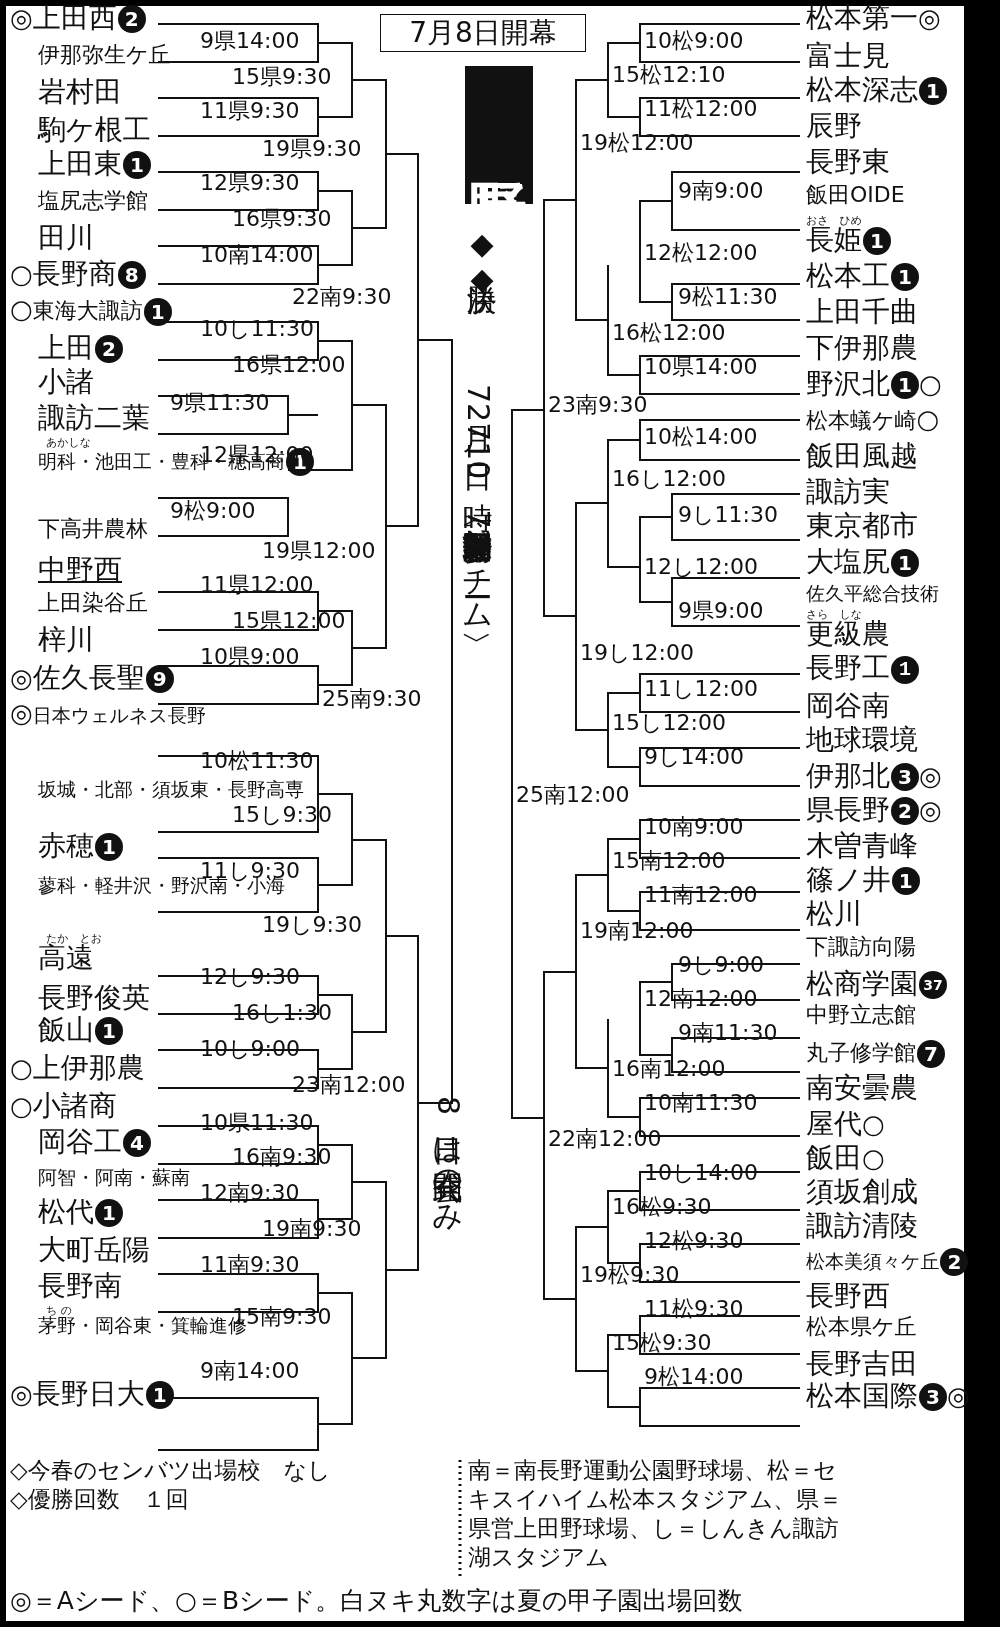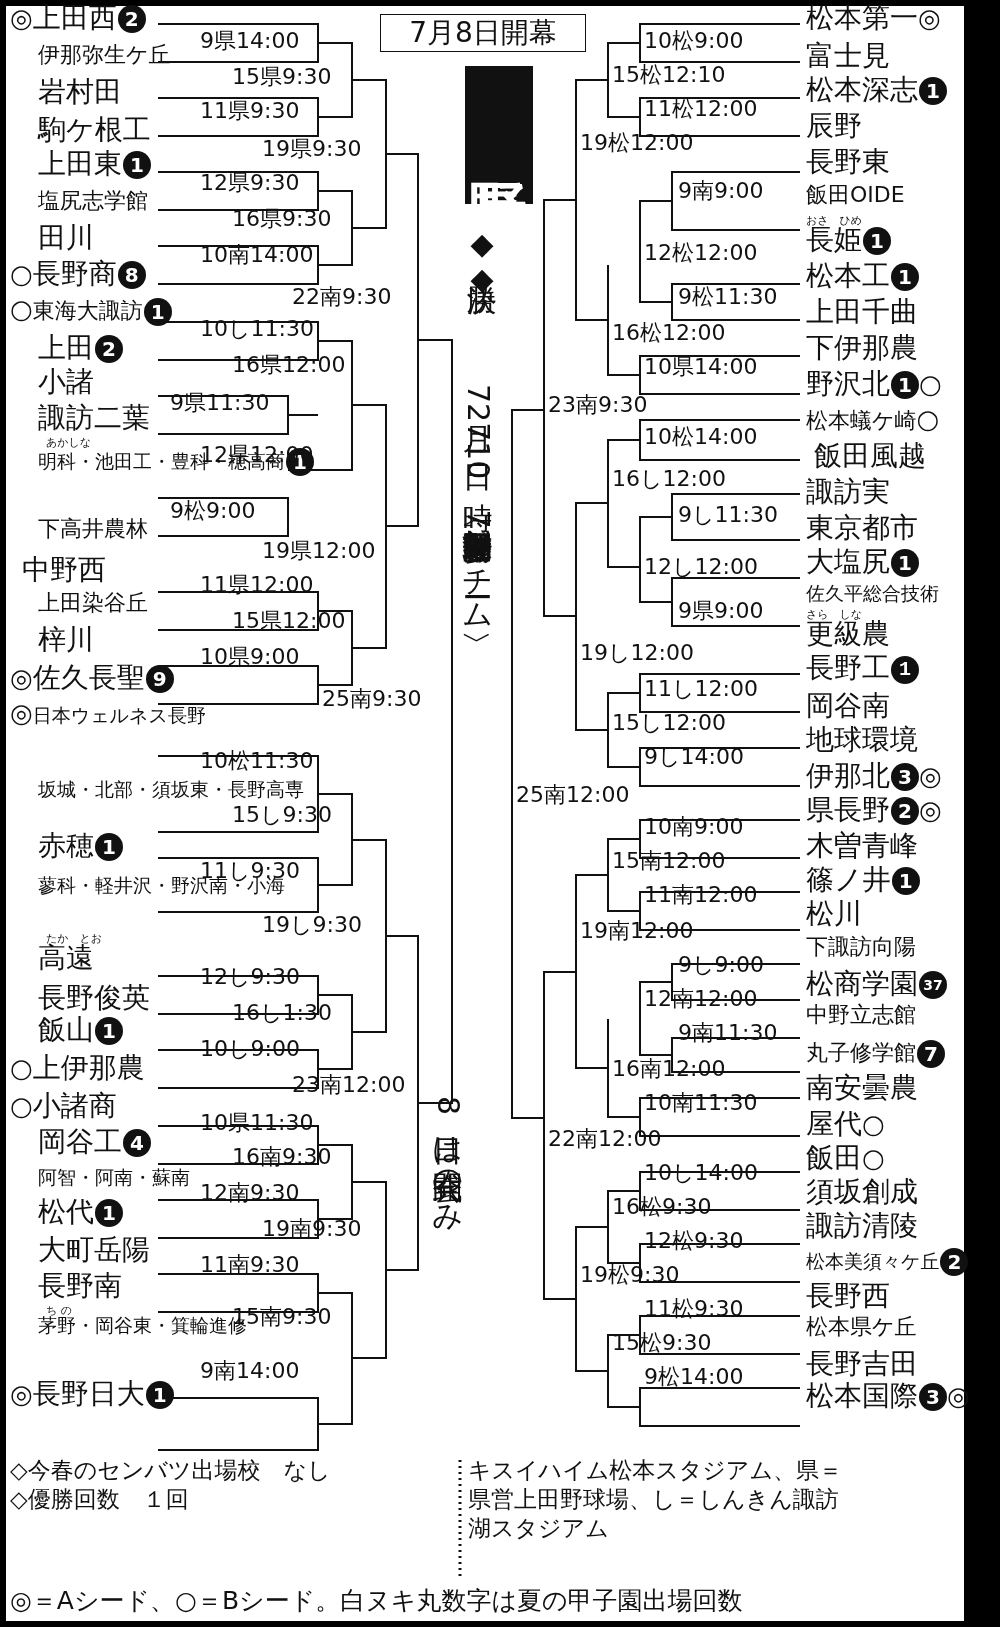--- a/index.html
+++ b/index.html
@@ -127,21 +127,21 @@
     <span class="t team" style="top: 150px; left: 10px;"><span class="" style="margin-left: 28px;">上田東</span><span class="count">1</span></span>
     <span class="t team small" style="top: 190px; left: 10px;"><span class="" style="margin-left: 28px;">塩尻志学館</span></span>
     <span class="t team" style="top: 224px; left: 10px;"><span class="" style="margin-left: 28px;">田川</span></span>
     <span class="t team" style="top: 260px; left: 10px;"><span class="seed">○</span><span class="">長野商</span><span class="count">8</span></span>
     <span class="t team small" style="top: 296px; left: 10px;"><span class="seed">○</span><span class="">東海大諏訪</span><span class="count">1</span></span>
     <span class="t team" style="top: 334px; left: 10px;"><span class="" style="margin-left: 28px;">上田</span><span class="count">2</span></span>
     <span class="t team" style="top: 368px; left: 10px;"><span class="" style="margin-left: 28px;">小諸</span></span>
     <span class="t team" style="top: 404px; left: 10px;"><span class="" style="margin-left: 28px;">諏訪二葉</span></span>
     <span class="t team xsmall" style="top: 448px; left: 10px;"><span class="" style="margin-left: 28px;">明科・池田工・豊科・穂高商</span><span class="count">1</span><span class="ruby" style="top: -11px; left: 36px;">あかしな</span></span>
     <span class="t team small" style="top: 518px; left: 10px;"><span class="" style="margin-left: 28px;">下高井農林</span></span>
-    <span class="t team" style="top: 556px; left: 10px;"><span class="" style="margin-left: 12px;">中野西</span></span>
+    <span class="t team" style="top: 556px; left: 10px;"><span class="" style="margin-left: 28px; text-decoration: underline;">中野西</span></span>
     <span class="t team small" style="top: 592px; left: 10px;"><span class="" style="margin-left: 28px;">上田染谷丘</span></span>
     <span class="t team" style="top: 626px; left: 10px;"><span class="" style="margin-left: 28px;">梓川</span></span>
     <span class="t team" style="top: 664px; left: 10px;"><span class="seed">◎</span><span class="">佐久長聖</span><span class="count">9</span></span>
     <span class="t team xsmall" style="top: 700px; left: 10px;"><span class="seed">◎</span><span class="">日本ウェルネス長野</span></span>
     <span class="t team xsmall" style="top: 780px; left: 10px;"><span class="" style="margin-left: 28px;">坂城・北部・須坂東・長野高専</span></span>
     <span class="t team" style="top: 832px; left: 10px;"><span class="" style="margin-left: 28px;">赤穂</span><span class="count">1</span></span>
     <span class="t team xsmall" style="top: 876px; left: 10px;"><span class="" style="margin-left: 28px;">蓼科・軽井沢・野沢南・小海</span></span>
     <span class="t team" style="top: 944px; left: 10px;"><span class="" style="margin-left: 28px;">高遠</span><span class="ruby" style="top: -11px; left: 36px;">たか　とお</span></span>
     <span class="t team" style="top: 984px; left: 10px;"><span class="" style="margin-left: 28px;">長野俊英</span></span>
     <span class="t team" style="top: 1016px; left: 10px;"><span class="" style="margin-left: 28px;">飯山</span><span class="count">1</span></span>
@@ -161,23 +161,23 @@
     <span class="t team" style="top: 76px; left: 806px;"><span class="" style="margin-left: 0px;">松本深志</span><span class="count">1</span></span>
     <span class="t team" style="top: 112px; left: 806px;"><span class="" style="margin-left: 0px;">辰野</span></span>
     <span class="t team" style="top: 148px; left: 806px;"><span class="" style="margin-left: 0px;">長野東</span></span>
     <span class="t team small" style="top: 184px; left: 806px;"><span class="" style="margin-left: 0px;">飯田OIDE</span></span>
     <span class="t team" style="top: 226px; left: 806px;"><span class="" style="margin-left: 0px;">長姫</span><span class="count">1</span><span class="ruby" style="top: -11px; left: 0px;">おさ　ひめ</span></span>
     <span class="t team" style="top: 262px; left: 806px;"><span class="" style="margin-left: 0px;">松本工</span><span class="count">1</span></span>
     <span class="t team" style="top: 298px; left: 806px;"><span class="" style="margin-left: 0px;">上田千曲</span></span>
     <span class="t team" style="top: 334px; left: 806px;"><span class="" style="margin-left: 0px;">下伊那農</span></span>
     <span class="t team" style="top: 370px; left: 806px;"><span class="" style="margin-left: 0px;">野沢北</span><span class="count">1</span><span class="seed">○</span></span>
     <span class="t team small" style="top: 406px; left: 806px;"><span class="" style="margin-left: 0px;">松本蟻ケ崎</span><span class="seed">○</span></span>
-    <span class="t team" style="top: 442px; left: 806px;"><span class="" style="margin-left: 8px;">飯田風越</span></span>
+    <span class="t team" style="top: 442px; left: 806px;"><span class="" style="margin-left: 0px;">飯田風越</span></span>
     <span class="t team" style="top: 478px; left: 806px;"><span class="" style="margin-left: 0px;">諏訪実</span></span>
-    <span class="t team" style="top: 514px; left: 806px;"><span class="" style="margin-left: 0px;">東京都市</span></span>
+    <span class="t team" style="top: 514px; left: 806px; font-family: Liberation Mono, monospace;"><span class="" style="margin-left: 0px;">東京都市</span></span>
     <span class="t team" style="top: 548px; left: 806px;"><span class="" style="margin-left: 0px;">大塩尻</span><span class="count">1</span></span>
     <span class="t team xsmall" style="top: 584px; left: 806px;"><span class="" style="margin-left: 0px;">佐久平総合技術</span></span>
     <span class="t team" style="top: 620px; left: 806px;"><span class="" style="margin-left: 0px;">更級農</span><span class="ruby" style="top: -11px; left: 0px;">さら　しな</span></span>
     <span class="t team" style="top: 656px; left: 806px; font-family: Liberation Mono, monospace;"><span class="" style="margin-left: 0px;">長野工</span><span class="count">1</span></span>
     <span class="t team" style="top: 692px; left: 806px;"><span class="" style="margin-left: 0px;">岡谷南</span></span>
     <span class="t team" style="top: 726px; left: 806px;"><span class="" style="margin-left: 0px;">地球環境</span></span>
     <span class="t team" style="top: 762px; left: 806px;"><span class="" style="margin-left: 0px;">伊那北</span><span class="count">3</span><span class="seed">◎</span></span>
     <span class="t team" style="top: 796px; left: 806px;"><span class="" style="margin-left: 0px;">県長野</span><span class="count">2</span><span class="seed">◎</span></span>
     <span class="t team" style="top: 832px; left: 806px;"><span class="" style="margin-left: 0px;">木曽青峰</span></span>
     <span class="t team" style="top: 866px; left: 806px;"><span class="" style="margin-left: 0px;">篠ノ井</span><span class="count">1</span></span>
@@ -270,17 +270,18 @@
     <span class="t match" style="left: 644px; top: 1298px;">11松9:30</span>
     <span class="t match" style="left: 612px; top: 1332px;">15松9:30</span>
     <span class="t match" style="left: 644px; top: 1366px;">9松14:00</span>
   </div>
 
 <div class="notes" style="left:10px;top:1456px;">
   <div>◇今春のセンバツ出場校　なし</div>
   <div>◇優勝回数　１回</div>
 </div>
 <div class="notes" style="left:468px;top:1456px;">
+  <div>南＝南長野運動公園野球場、松＝セ</div>
   <div>キスイハイム松本スタジアム、県＝</div>
   <div>県営上田野球場、し＝しんきん諏訪</div>
   <div>湖スタジアム</div>
 </div>
 <div class="legend" style="left:10px;top:1584px;">◎＝Aシード、○＝Bシード。白ヌキ丸数字は夏の甲子園出場回数</div>
 
 </body></html>

